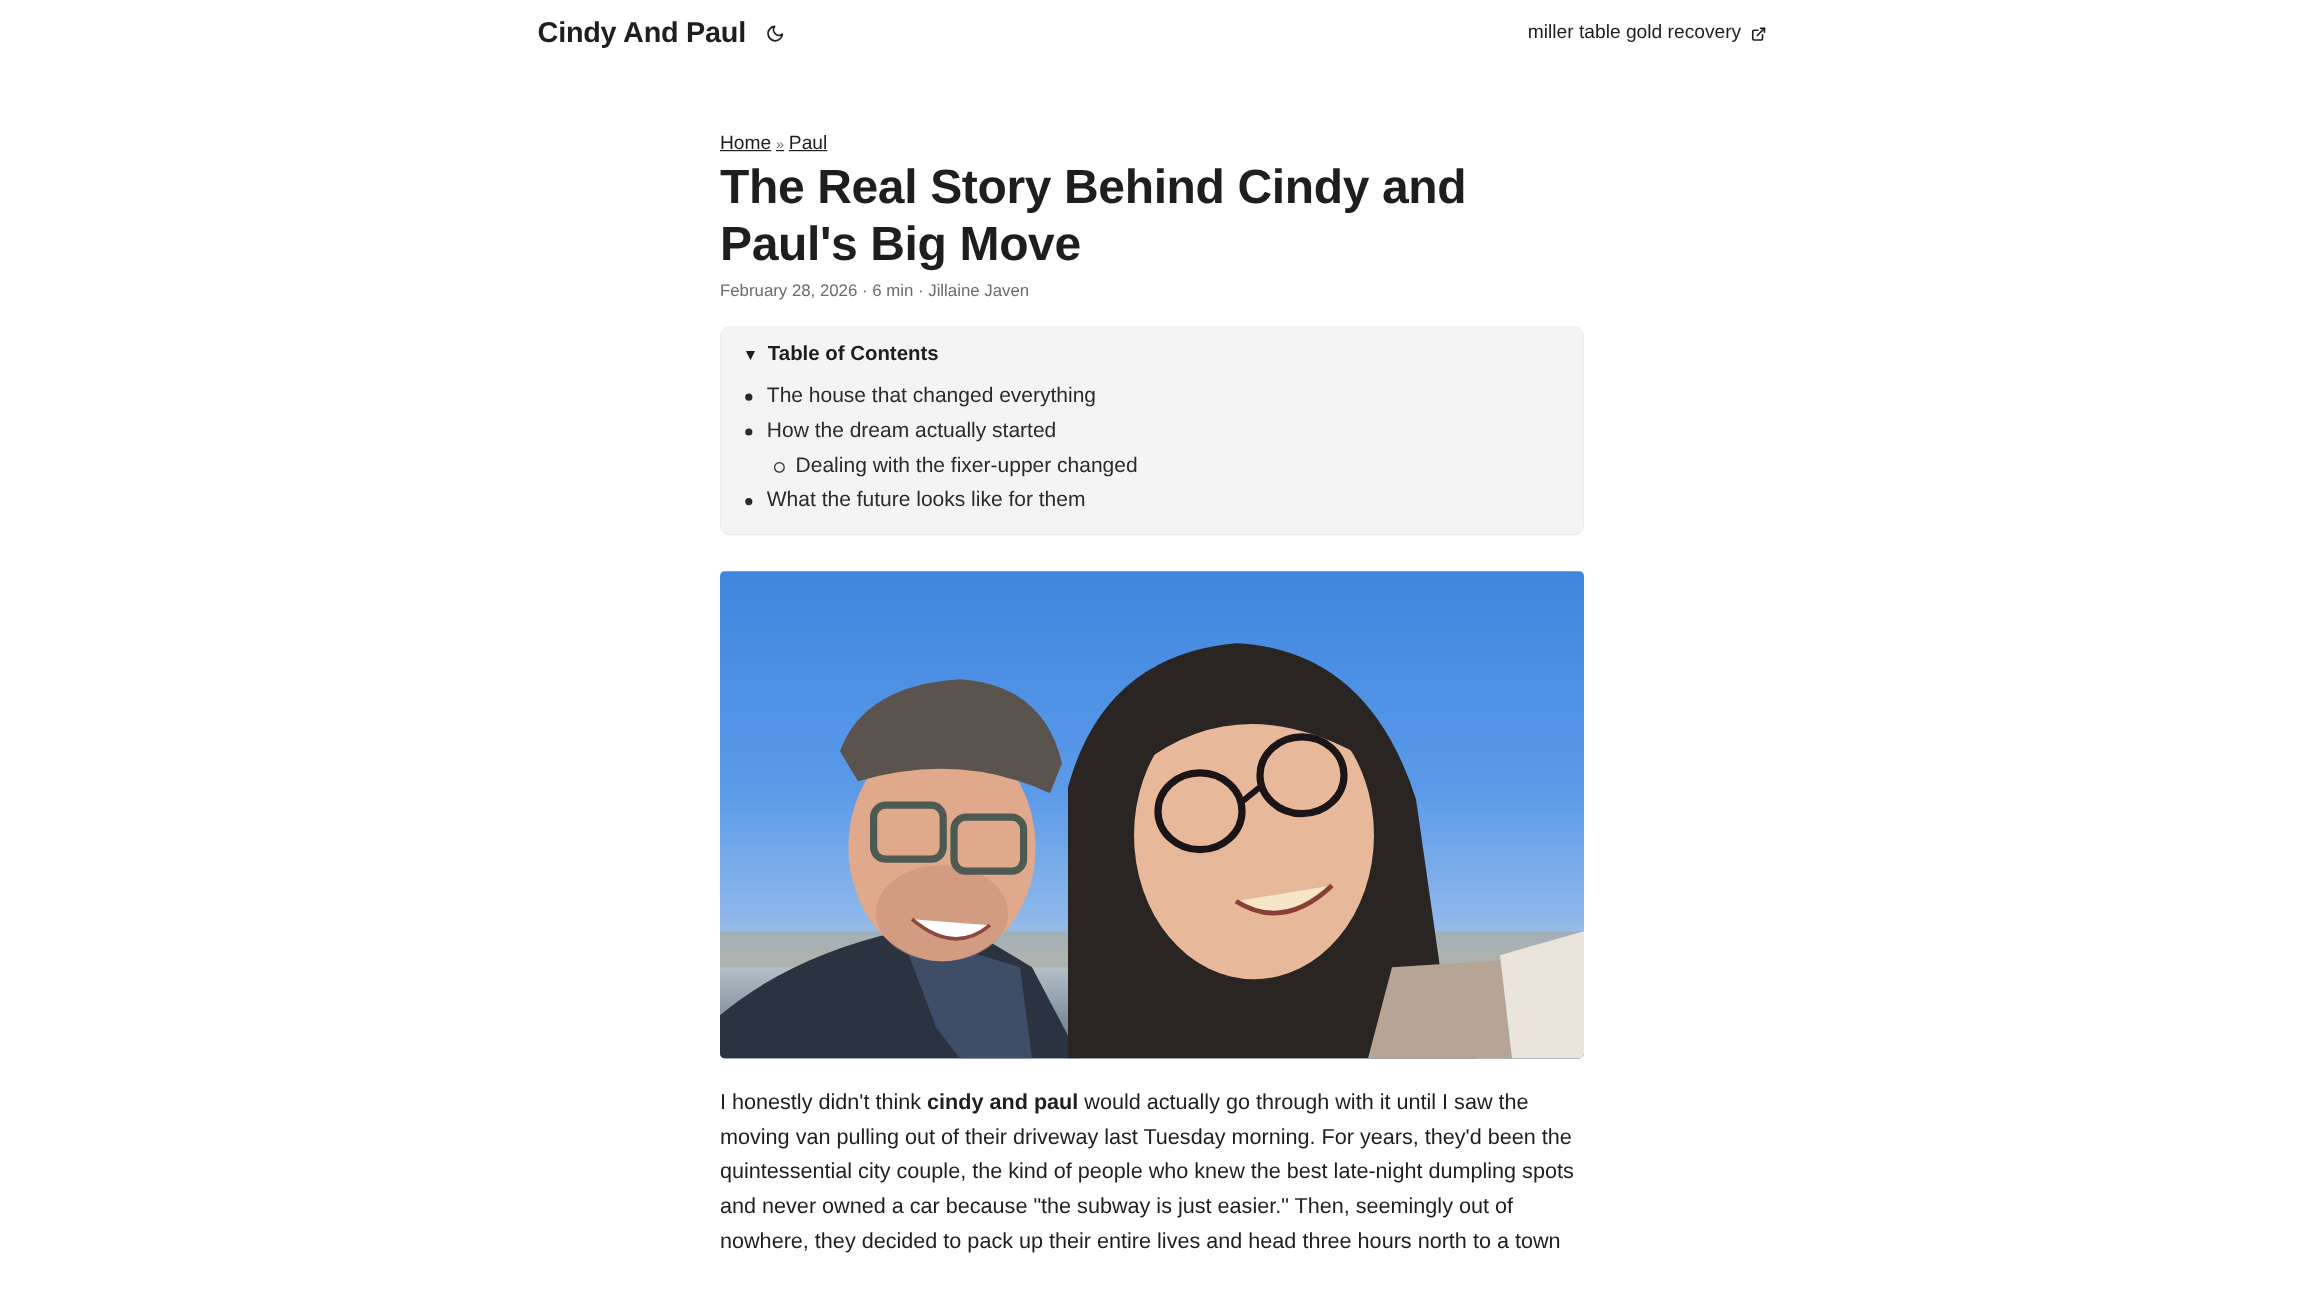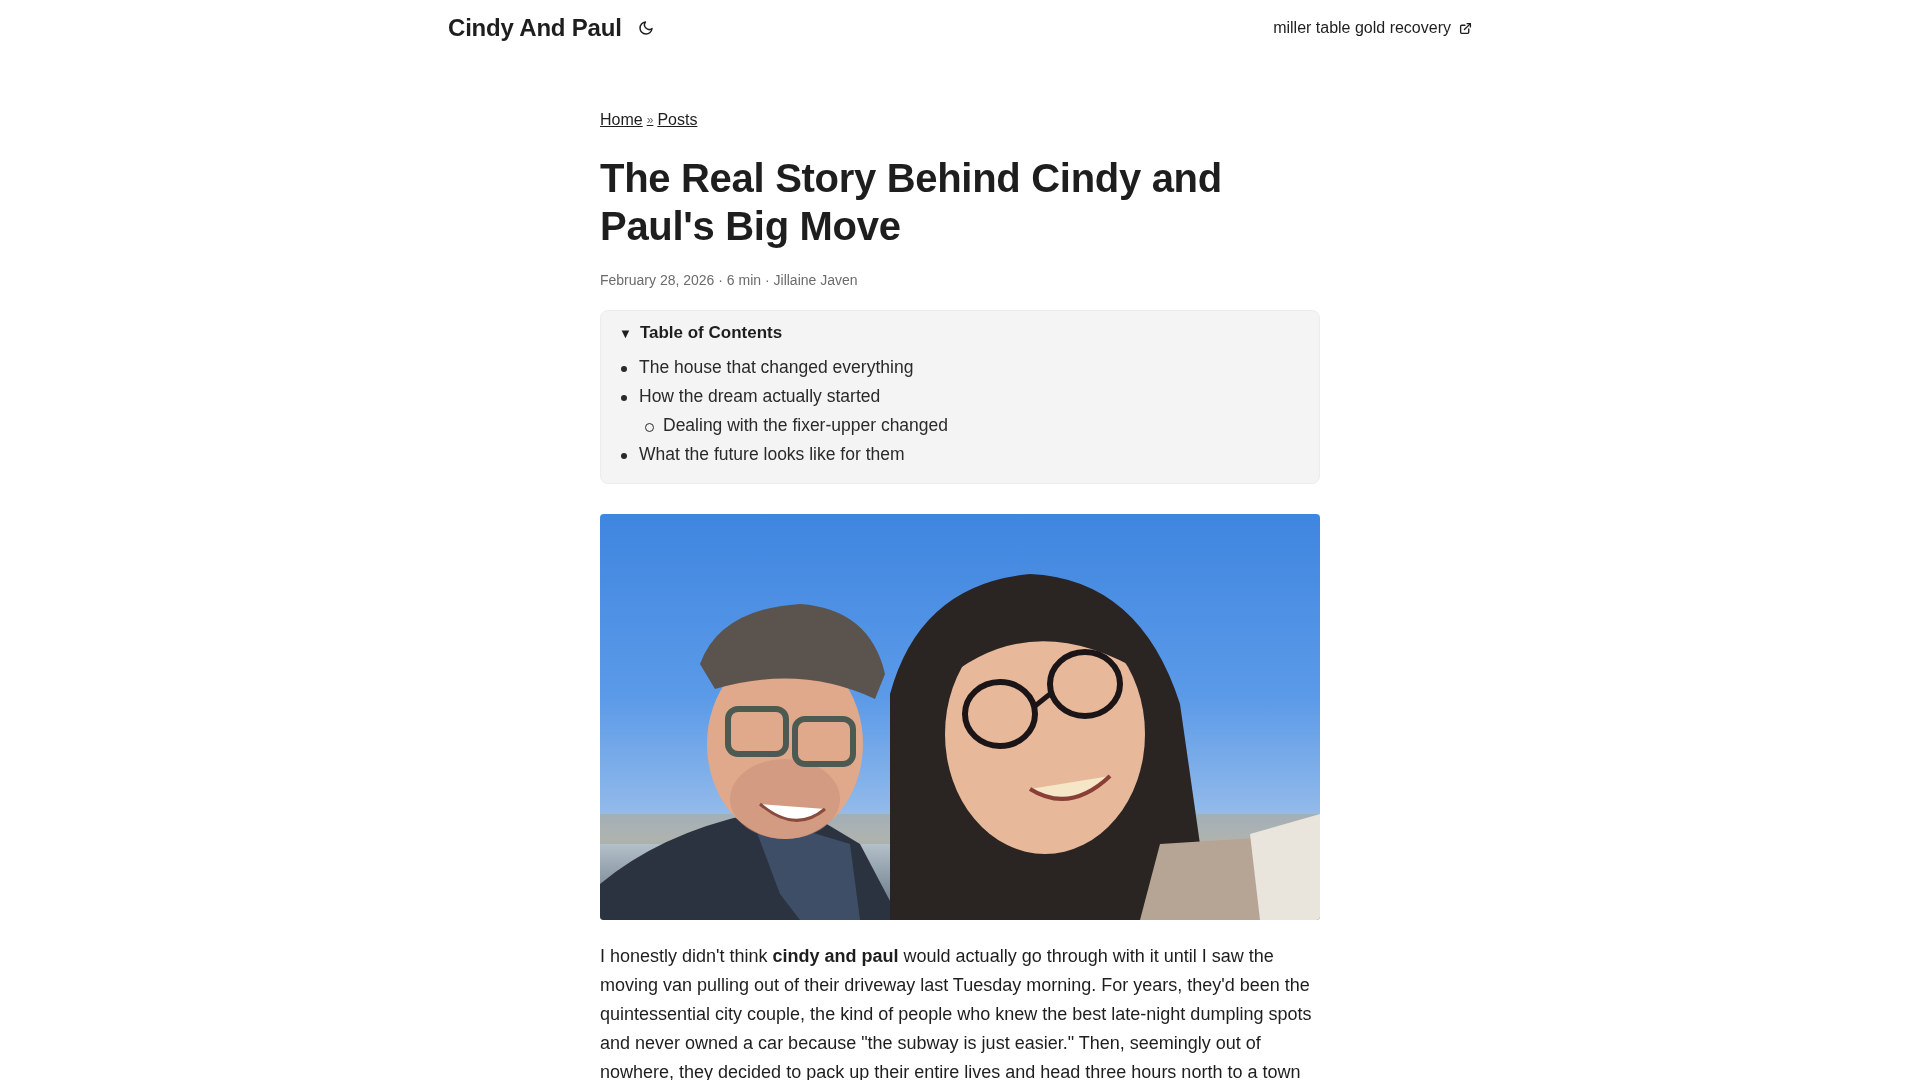--- a/index.html
+++ b/index.html
@@ -10,22 +10,22 @@
   .logo-wrap { position: absolute; left: 448px; top: 14px; display: flex; align-items: center; gap: 14px; }
   .logo { font-size: 24px; font-weight: 700; color: #1e1e1e; text-decoration: none; letter-spacing: -0.2px; }
   .theme-toggle { width: 20px; height: 20px; display: flex; align-items: center; justify-content: center; cursor: pointer; }
   .nav-link { position: absolute; right: 448px; top: 19px; display: flex; align-items: center; gap: 8px; font-size: 16px; color: #1e1e1e; text-decoration: none; text-align: center; }
   .ext-icon { width: 13px; height: 13px; display: inline-flex; }
 
   .main { position: absolute; left: 600px; top: 110px; width: 720px; }
   .breadcrumb { font-size: 16px; color: #1e1e1e; display: flex; align-items: center; gap: 4px; height: 20px; text-decoration: underline; }
   .breadcrumb a { color: #1e1e1e; text-decoration: none; }
   .breadcrumb .sep { font-size: 12px; color: #6b6b6b; }
-  .title { margin-top: 24px; font-size: 40px; line-height: 48px; font-weight: 700; color: #1e1e1e; letter-spacing: -0.3px; }
-  .meta { margin-top: 22px; font-size: 14px; color: #6b6b6b; height: 20px; }
+  .title { margin-top: 2px; font-size: 40px; line-height: 48px; font-weight: 700; color: #1e1e1e; letter-spacing: -0.3px; }
+  .meta { margin-top: 6px; font-size: 14px; color: #6b6b6b; height: 20px; }
 
   .toc { margin-top: 18px; background: #f4f4f4; border: 1px solid #ececec; border-radius: 8px; padding: 12px 18px 14px 18px; }
   .toc-summary { display: flex; align-items: center; gap: 8px; font-size: 17px; font-weight: 700; color: #1e1e1e; cursor: pointer; height: 20px; }
   .toc-arrow { font-size: 13px; }
   .toc-list { margin-top: 10px; list-style: none; }
   .toc-item { position: relative; padding-left: 20px; font-size: 17.5px; line-height: 29px; color: #2a2a2a; }
   .toc-item::before { content: ""; position: absolute; left: 2px; top: 13px; width: 6px; height: 6px; border-radius: 50%; background: #2a2a2a; }
   .toc-item.sub { padding-left: 44px; }
   .toc-item.sub::before { left: 26px; top: 12px; width: 7px; height: 7px; background: transparent; border: 1px solid #2a2a2a; }
   .toc-item a { color: #2a2a2a; text-decoration: none; }
@@ -58,21 +58,21 @@
         <line x1="10" y1="14" x2="21" y2="3"></line>
       </svg>
     </span>
   </a>
 </header>
 
 <main class="main">
   <nav class="breadcrumb">
     <a>Home</a>
     <span class="sep">»</span>
-    <a>Posts</a>
+    <a>Paul</a>
   </nav>
 
   <h1 class="title">The Real Story Behind Cindy and Paul's Big Move</h1>
   <div class="meta">February 28, 2026 · 6 min · Jillaine Javen</div>
 
   <details class="toc" open="">
     <summary class="toc-summary" style="list-style:none;">
       <span class="toc-arrow">▼</span>
       <span>Table of Contents</span>
     </summary>

